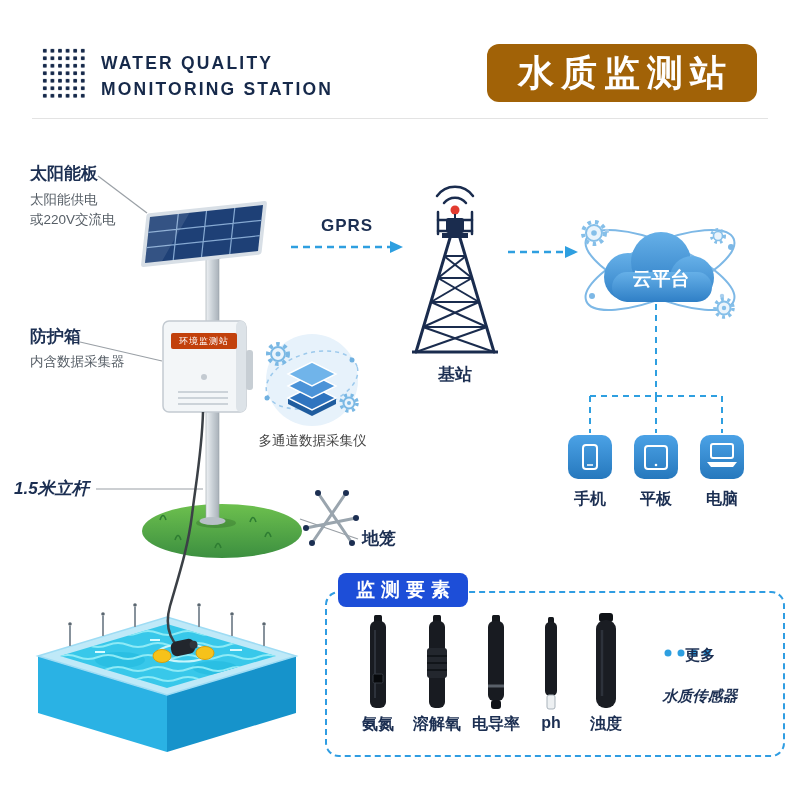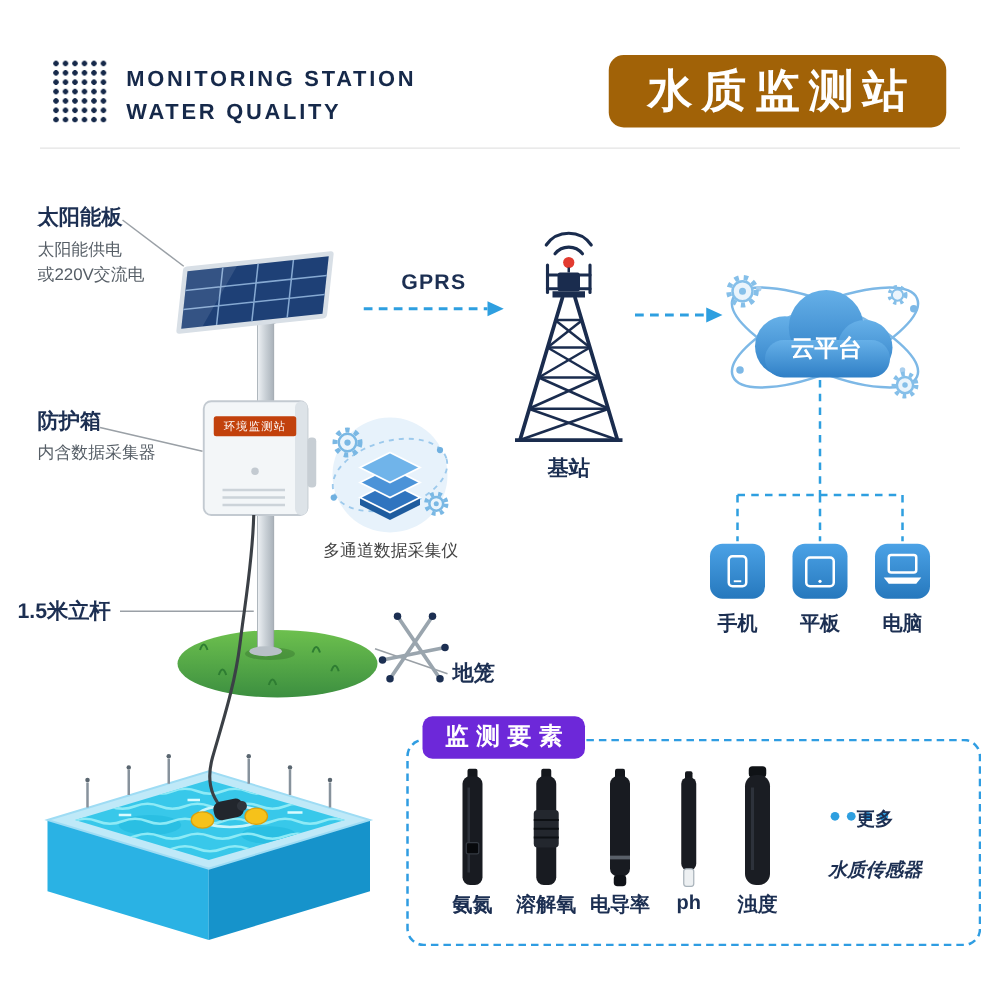--- a/index.html
+++ b/index.html
@@ -16,35 +16,35 @@
   .logo-text{position:absolute;left:101px;top:50px;z-index:2;font-weight:700;font-size:17.5px;
      color:#16294a;letter-spacing:2.2px;line-height:1.5;}
   .title-badge{position:absolute;left:487px;top:44px;width:270px;height:58px;z-index:2;
      background:#a16207;border-radius:12px;color:#fff;font-size:36px;font-weight:700;
      letter-spacing:7px;text-indent:7px;text-align:center;line-height:58px;}
   .rule{position:absolute;left:32px;top:118px;width:736px;height:1px;background:#e3e3e3;z-index:2;}
   .box-screen{position:absolute;left:171px;top:333px;width:66px;height:16px;z-index:2;
      background:#c2410c;border-radius:2px;color:#fff;font-size:9px;line-height:16px;
      letter-spacing:1px;text-align:center;}
   .monitor-badge{position:absolute;left:338px;top:573px;width:130px;height:34px;z-index:3;
-     background:#6d28d9;border-radius:8px;color:#fff;font-size:19px;font-weight:700;
+     background:#1d4ed8;border-radius:8px;color:#fff;font-size:19px;font-weight:700;
      letter-spacing:6px;text-indent:6px;text-align:center;line-height:34px;}
   .dash-box{position:absolute;left:325px;top:591px;width:456px;height:162px;z-index:1;
      border:2px dashed #2f9de2;border-radius:14px;}
   .cloud-label{color:#fff;font-size:19px;}
 </style>
 </head>
 <body>
 
 <div class="stage">
 
   <div class="logo-dots"></div>
   <div class="logo-text">
+    <div>WATER QUALITY</div>
     <div>MONITORING STATION</div>
-    <div>WATER QUALITY</div>
   </div>
   <div class="title-badge">水质监测站</div>
   <div class="rule"></div>
 
   <svg class="art" width="800" height="800" viewBox="0 0 800 800">
     <defs>
       <linearGradient id="poleG" x1="0" y1="0" x2="1" y2="0">
         <stop offset="0" stop-color="#eef1f4"></stop>
           <stop offset=".5" stop-color="#c9d0d6"></stop>
           <stop offset="1" stop-color="#a9b1b9"></stop>
@@ -329,21 +329,21 @@
   <div class="monitor-badge">监测要素</div>
 
   <div class="lbl b" style="left:30px;top:162px;">太阳能板</div>
   <div class="lbl sub" style="left:30px;top:191px;">太阳能供电</div>
   <div class="lbl sub" style="left:30px;top:211px;">或220V交流电</div>
 
   <div class="lbl b" style="left:30px;top:325px;">防护箱</div>
   <div class="lbl sub" style="left:30px;top:353px;">内含数据采集器</div>
   <div class="box-screen">环境监测站</div>
 
-  <div class="lbl b" style="left:14px;top:477px;">1.5米立杆</div>
+  <div class="lbl b" style="left:14px;top:477px;font-style:italic;">1.5米立杆</div>
 
   <div class="lbl b c" style="left:320px;top:216px;width:54px;letter-spacing:1px;">GPRS</div>
   <div class="lbl b c" style="left:428px;top:363px;width:54px;">基站</div>
   <div class="lbl b c cloud-label" style="left:625px;top:266px;width:72px;">云平台</div>
 
   <div class="lbl c" style="left:240px;top:432px;width:145px;font-size:13.5px;color:#444;">多通道数据采集仪</div>
   <div class="lbl b" style="left:362px;top:527px;">地笼</div>
 
   <div class="lbl b c" style="left:560px;top:489px;width:60px;font-size:16px;">手机</div>
   <div class="lbl b c" style="left:626px;top:489px;width:60px;font-size:16px;">平板</div>

